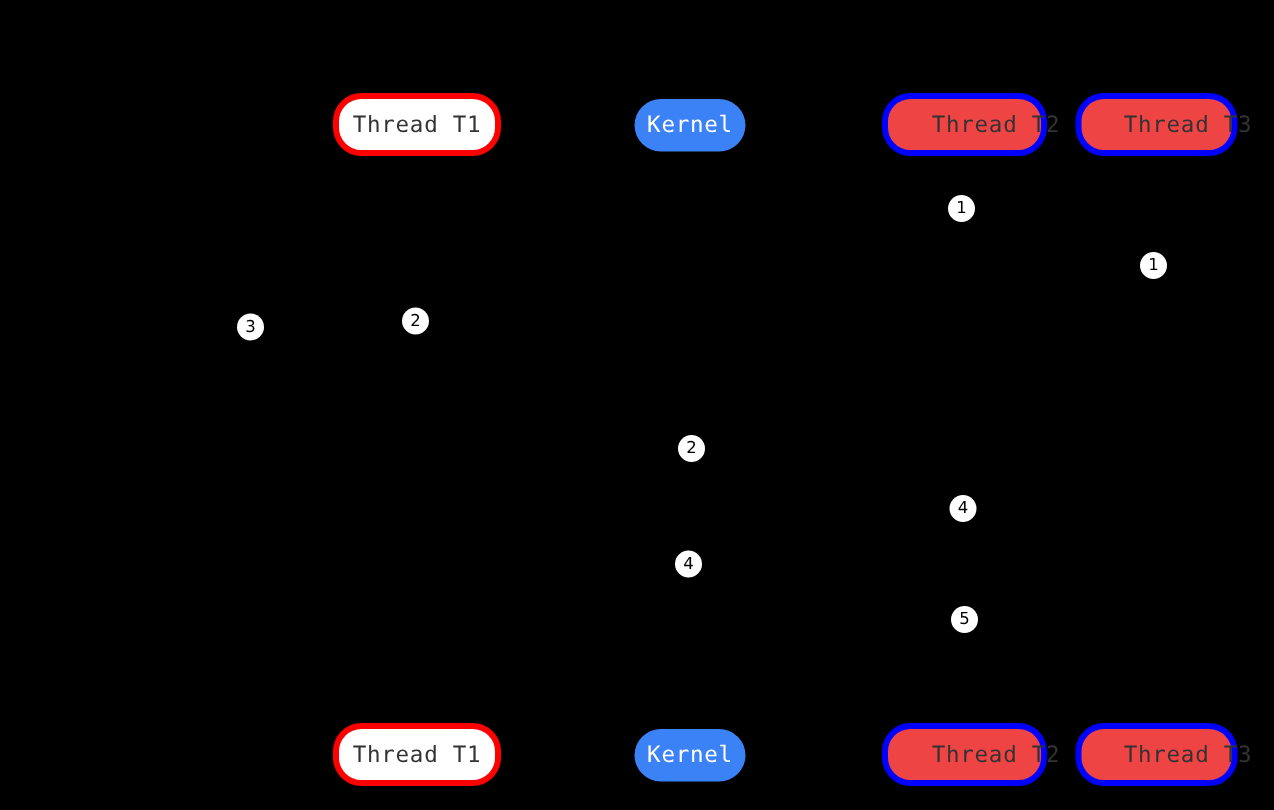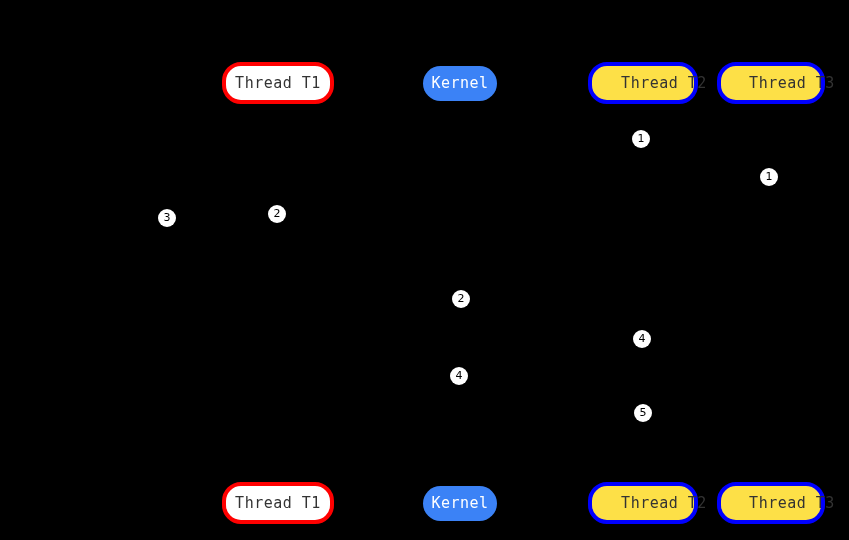--- a/index.html
+++ b/index.html
@@ -35,21 +35,21 @@
   
   .p-red {
     background: #ffffff;
     border: 4px solid #ff0000;
     color: #333333;
     font-size: 15px;
   }
 
   
   .p-blue {
-    background: #fde047;
+    background: #ef4444;
     border: 4px solid #0000ff;
     color: #333333;
     font-size: 15px;
     padding-left: 42px;
   }
 
   
   .p-solid-blue {
     background: #3b82f6;
     border: none;

